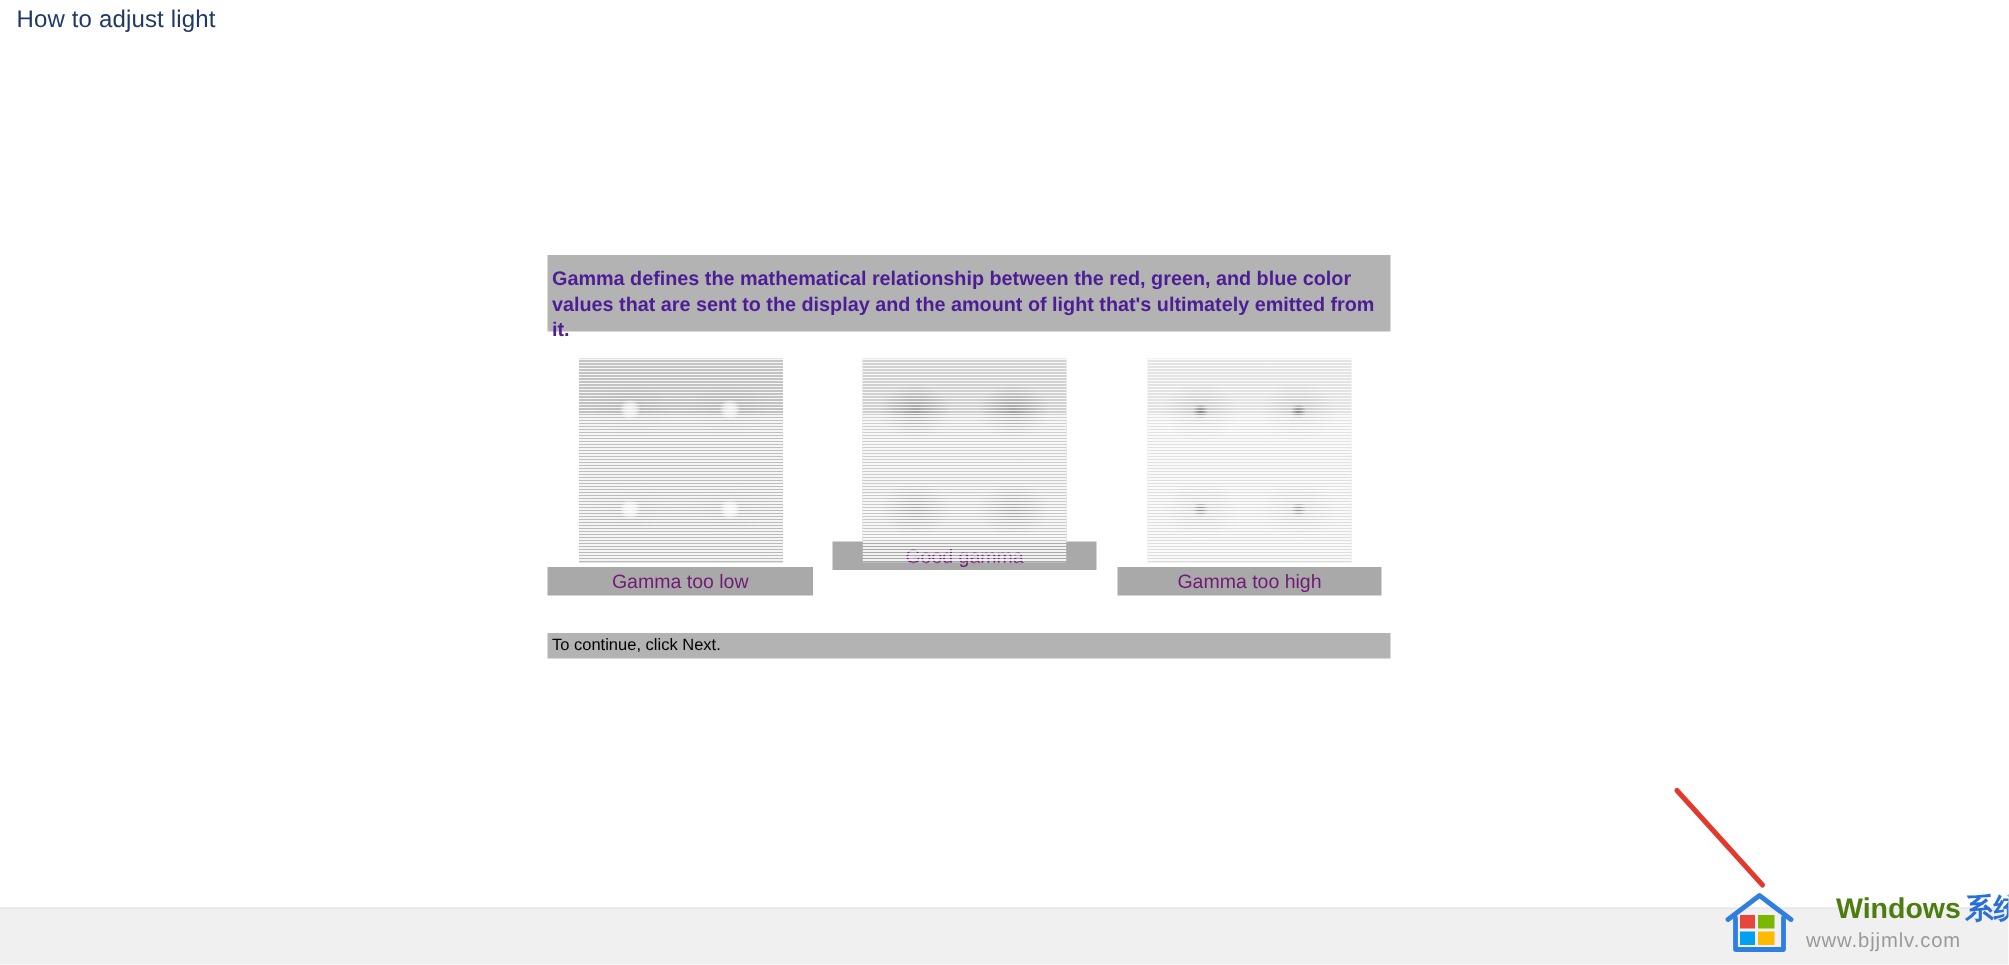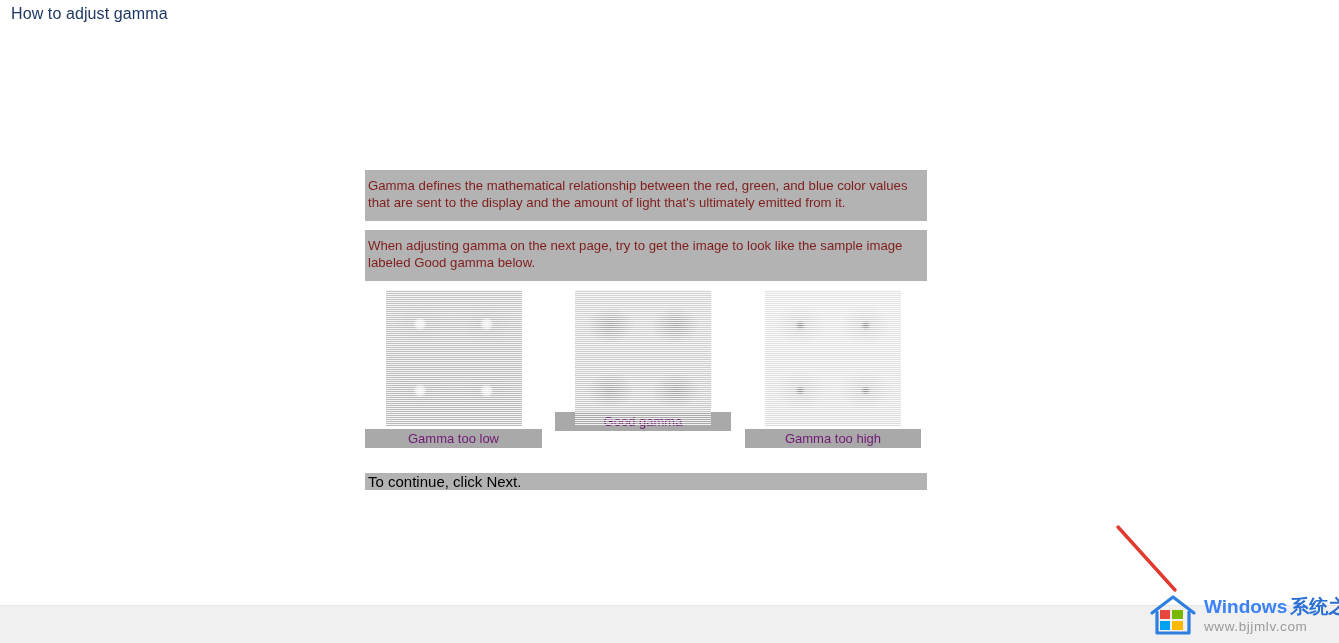--- a/index.html
+++ b/index.html
@@ -30,25 +30,26 @@
   
   .wizard {
     position: absolute;
     left: 365px;
     top: 170px;
     width: 562px;
   }
 
   .para {
     background: #b3b3b3;
-    color: #7f1d1d;
+    color: #4c1d95;
     font-size: 13.2px;
     line-height: 17px;
     padding: 7px 3px 9px 3px;
     box-sizing: border-box;
+    font-weight: bold;
   }
   .para-1 { width: 562px; height: 51px; }
   .gap-1 { height: 9px; }
   .para-2 { width: 562px; height: 51px; }
 
   
   .samples {
     position: relative;
     margin-top: 9px;
     height: 155px;
@@ -139,21 +140,21 @@
   }
   .s3 .sample-label { top: 139px; width: 176px; }
 
   
   .continue-bar {
     margin-top: 28px;
     width: 562px;
     height: 17px;
     background: #b3b3b3;
     color: #000000;
-    font-size: 15px;
+    font-size: 11px;
     line-height: 17px;
     padding-left: 3px;
     box-sizing: border-box;
   }
 
   
   .arrow-line {
     position: absolute;
     left: 1100px;
     top: 515px;
@@ -190,42 +191,41 @@
   }
   .wm-text {
     margin-left: 6px;
     line-height: 1;
   }
   .wm-line1 {
     font-size: 19px;
     font-weight: bold;
     white-space: nowrap;
   }
-  .wm-brand { color: #3b82f6; }
+  .wm-brand { color: #4d7c0f; margin-left: 20px; }
   .wm-cn { color: #2a6fd6; margin-left: 3px; }
   .wm-line2 {
     margin-top: 4px;
     font-size: 13.5px;
     color: #9a9a9a;
     letter-spacing: 0.6px;
     white-space: nowrap;
   }
 </style>
 </head>
 <body>
 
-<div class="page-title">How to adjust gamma</div>
+<div class="page-title">How to adjust light</div>
 
 <div class="wizard">
 
   <div class="para para-1">Gamma defines the mathematical relationship between the red, green, and blue color values that are sent to the display and the amount of light that's ultimately emitted from it.</div>
 
   <div class="gap-1"></div>
 
-  <div class="para para-2">When adjusting gamma on the next page, try to get the image to look like the sample image labeled Good gamma below.</div>
 
   <div class="samples">
 
     <div class="sample s1">
       <div class="sample-img">
         <div class="blobs"></div>
         <div class="stripes"></div>
       </div>
       <div class="sample-label">Gamma too low</div>
     </div>

